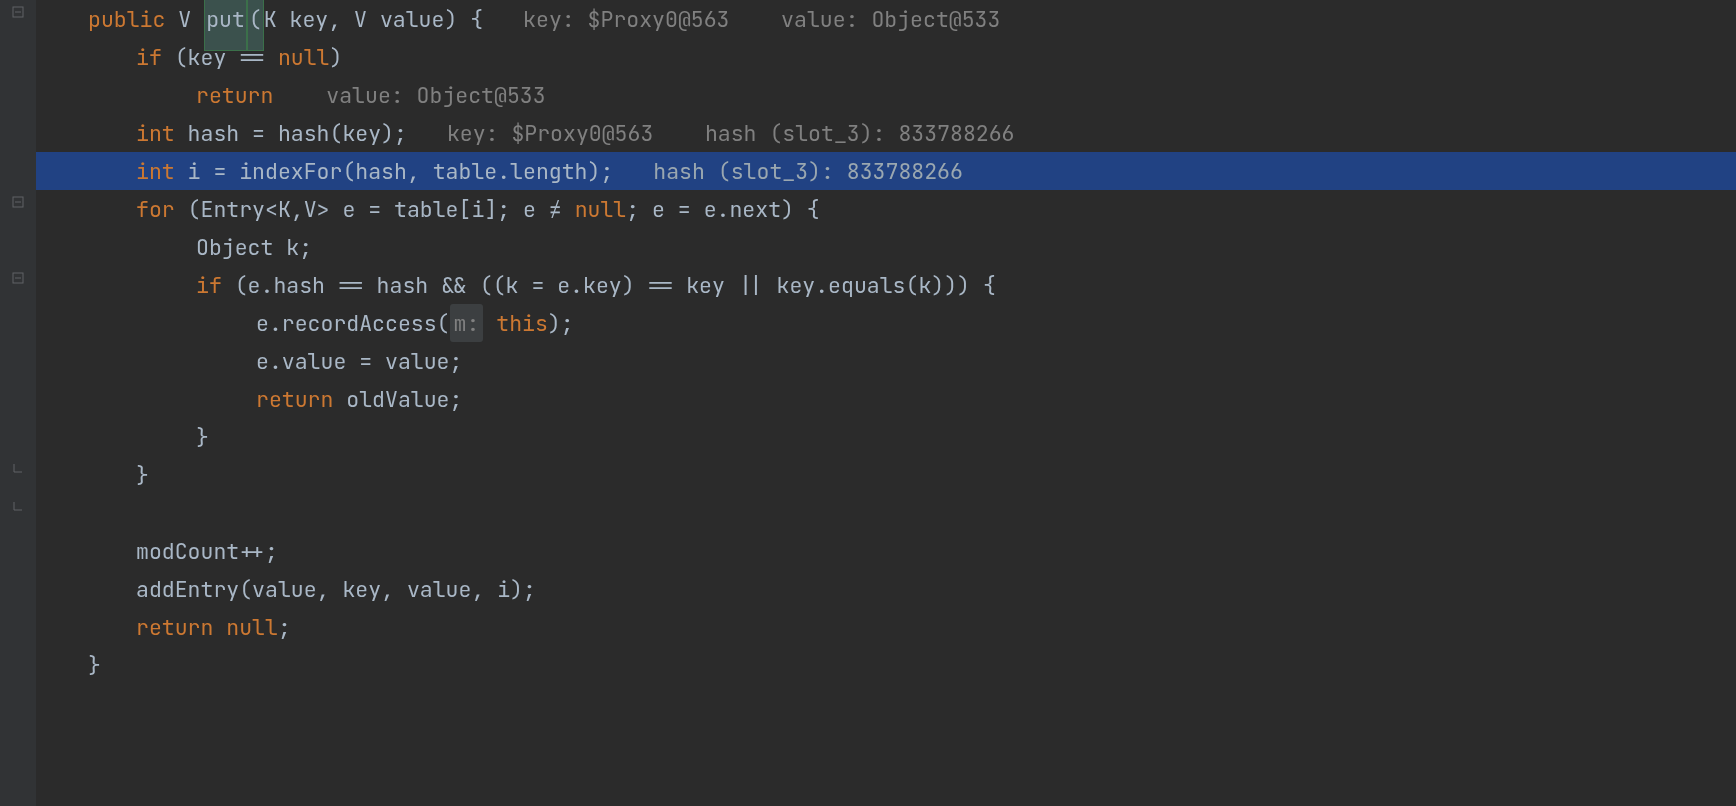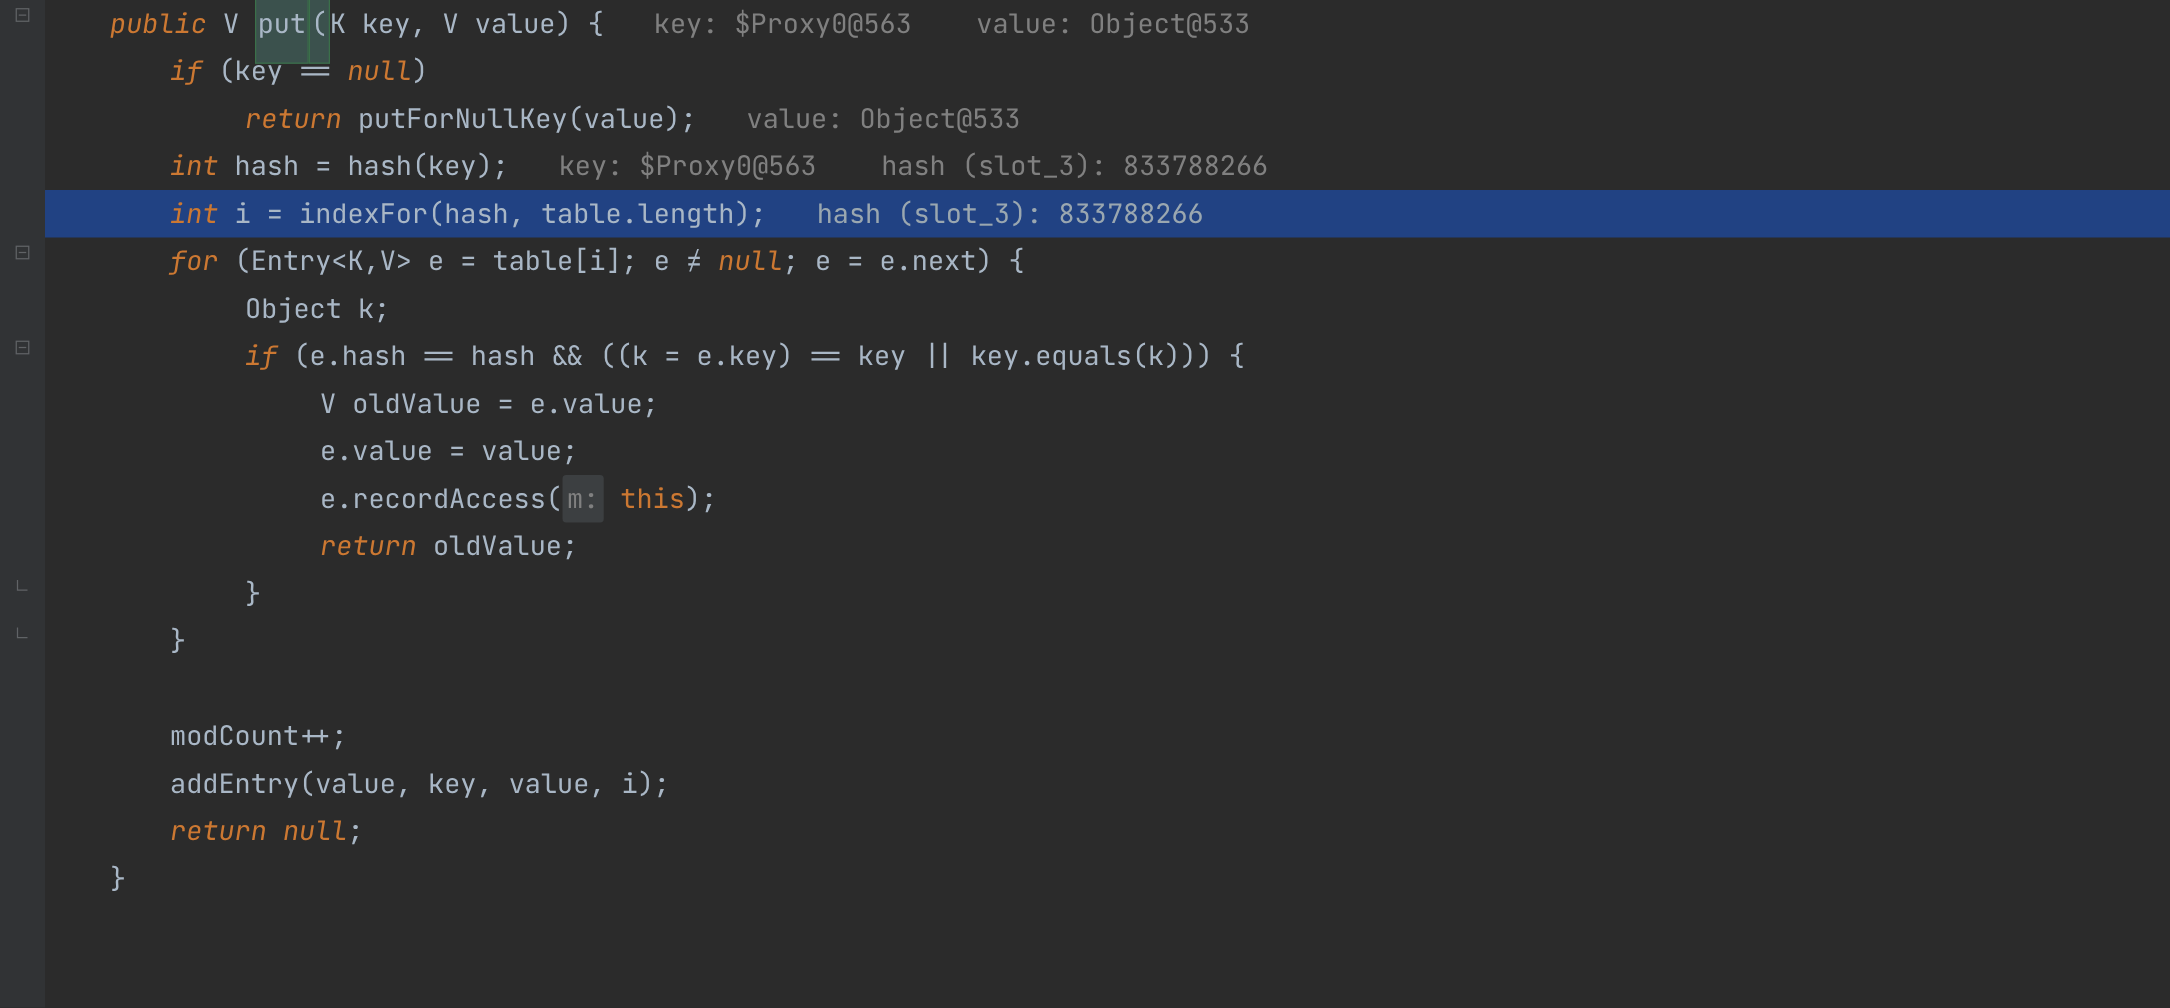--- a/index.html
+++ b/index.html
@@ -28,21 +28,21 @@
     }
     .line {
       height:38px; display:flex; align-items:center;
       white-space:pre; padding-left:0;
     }
     .line.current {
       background:#214283;
     }
     .indent { display:inline-block; }
     .i1{ width:52px; } .i2{ width:100px; } .i3{ width:160px; } .i4{ width:220px; }
-    .kw   { color:#cc7832;font-style:italic; }
+    .kw   { color:#cc7832; }
     .txt  { color:#a9b7c6; }
     .str, .hint { color:#808080; }
     .hintbox { background:#3c3f41; color:#a9b7c6; font-style:normal; padding:0 4px; border-radius:3px; }
     .paramname { color:#808080; font-style:normal; }
     .this { color:#cc7832; }
     .pair { background:#3b514d; border:1px solid #3b704a; padding:12px 1px; }
     .hintgap { display:inline-block; width:40px; }
   </style>
 </head>
 <body>
@@ -100,21 +100,20 @@
     <span class="indent i2"></span>
     <span class="kw">if </span>
     <span class="txt">(key == </span>
     <span class="kw">null</span>
     <span class="txt">)</span>
   </div>
 
   <div class="line">
     <span class="indent i3"></span>
     <span class="kw">return </span>
-    <span class="txt">putForNullKey(value);</span>
     <span class="hintgap"></span>
     <span class="hint">value: Object@533</span>
   </div>
 
   <div class="line">
     <span class="indent i2"></span>
     <span class="kw">int </span>
     <span class="txt">hash = hash(key);</span>
     <span class="hintgap"></span>
     <span class="hint">key: $Proxy0@563    hash (slot_3): 833788266</span>
@@ -140,40 +139,36 @@
     <span class="indent i3"></span>
     <span class="txt">Object k;</span>
   </div>
 
   <div class="line">
     <span class="indent i3"></span>
     <span class="kw">if </span>
     <span class="txt">(e.hash == hash &amp;&amp; ((k = e.key) == key || key.equals(k))) {</span>
   </div>
 
-  <div class="line">
-    <span class="indent i4"></span>
-    <span class="txt">V oldValue = e.value;</span>
-  </div>
-
-  <div class="line">
-    <span class="indent i4"></span>
-    <span class="txt">e.value = value;</span>
-  </div>
 
   <div class="line">
     <span class="indent i4"></span>
     <span class="txt">e.recordAccess(</span>
     <span class="hintbox"><span class="paramname">m:</span></span>
     <span class="this"> this</span>
     <span class="txt">);</span>
   </div>
 
   <div class="line">
     <span class="indent i4"></span>
+    <span class="txt">e.value = value;</span>
+  </div>
+
+  <div class="line">
+    <span class="indent i4"></span>
     <span class="kw">return </span>
     <span class="txt">oldValue;</span>
   </div>
 
   <div class="line">
     <span class="indent i3"></span>
     <span class="txt">}</span>
   </div>
 
   <div class="line">

